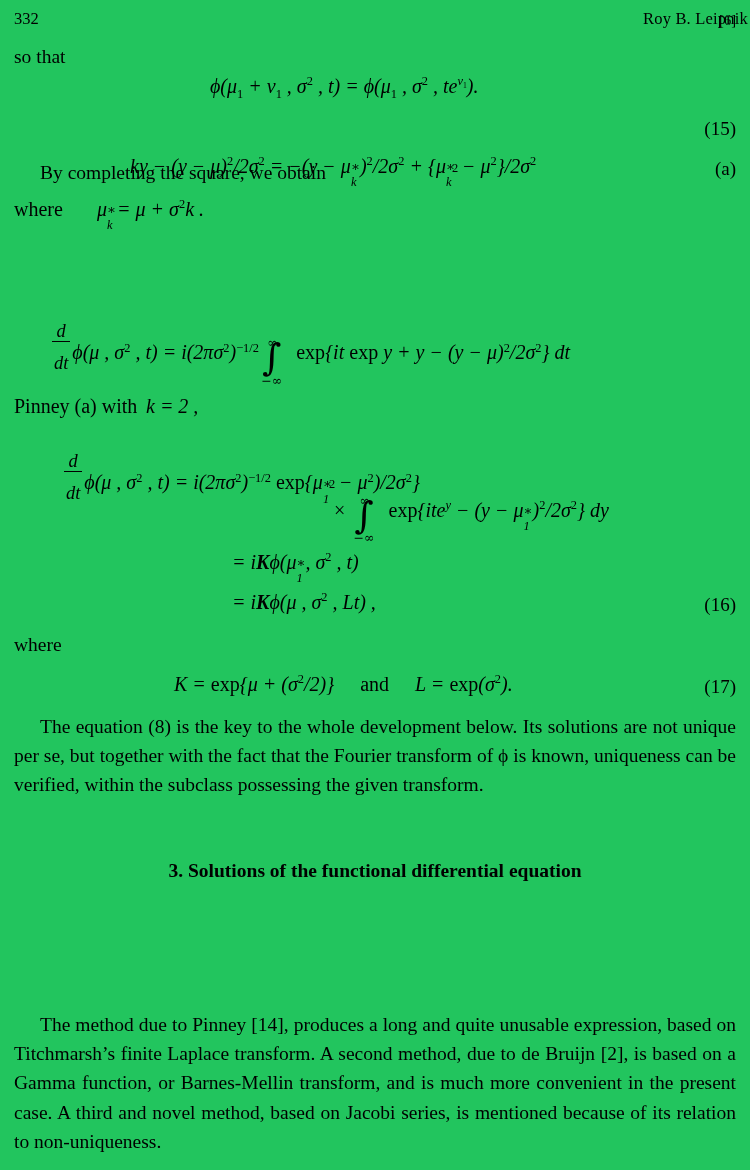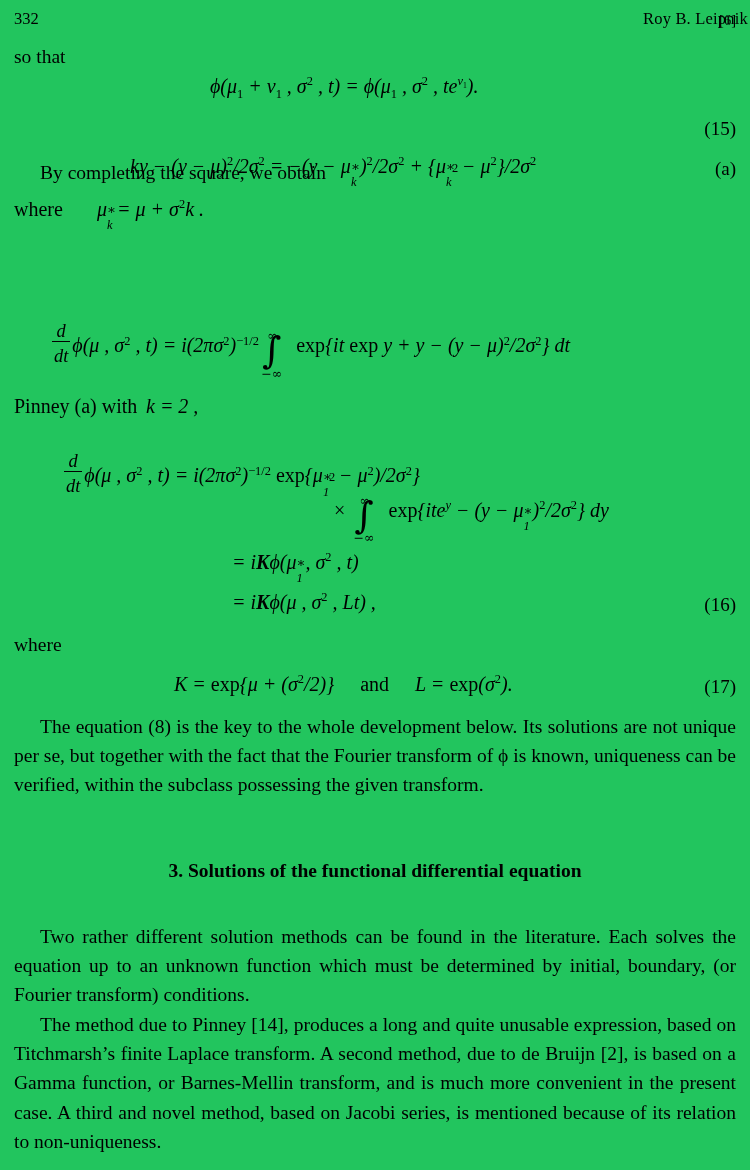--- a/index.html
+++ b/index.html
@@ -91,21 +91,21 @@
   sup.it, sub.it { font-style: italic; }
   .frac {
     display: inline-block;
     vertical-align: -0.52em;
     text-align: center;
     font-size: 0.92em;
     line-height: 1.02;
     margin: 0 2px;
   }
   .frac .num { display: block; padding: 0 2px; }
-  .frac .den { display: block; border-top: 1.6px solid #000; padding: 5px 2px; }
+  .frac .den { display: block; border-top: 1.6px solid #000; padding: 12px 2px; }
   .intg {
     display: inline-block;
     position: relative;
     font-style: normal;
     font-size: 1.85em;
     line-height: 0.72;
     vertical-align: -0.30em;
     margin: 0 1px 0 3px;
     font-family: "DejaVu Serif", serif;
   }
@@ -248,21 +248,18 @@
     </span>
     <span class="tag" style="top:-14px;">(17)</span>
   </div>
 
   <div class="tcol" style="top:712px;">
     <p class="body indent">The equation (8) is the key to the whole development below. Its solutions are not unique per se, but together with the fact that the Fourier transform of ϕ is known, uniqueness can be verified, within the subclass possessing the given transform.</p>
   </div>
 
   <div class="sechead" style="top:860px;">3. Solutions of the functional differential equation</div>
 
-  <div class="tcol" style="top:922px;">
-    <p class="body indent">Two rather different solution methods can be found in the literature. Each solves the equation up to an unknown function which must be determined by initial, boundary, (or Fourier transform) conditions.</p>
-  </div>
 
   <div class="tcol" style="top:1010px;">
     <p class="body indent">The method due to Pinney [14], produces a long and quite unusable expression, based on Titchmarsh’s finite Laplace transform. A second method, due to de Bruijn [2], is based on a Gamma function, or Barnes-Mellin transform, and is much more convenient in the present case. A third and novel method, based on Jacobi series, is mentioned because of its relation to non-uniqueness.</p>
   </div>
 
 </div>
 
 </body></html>

